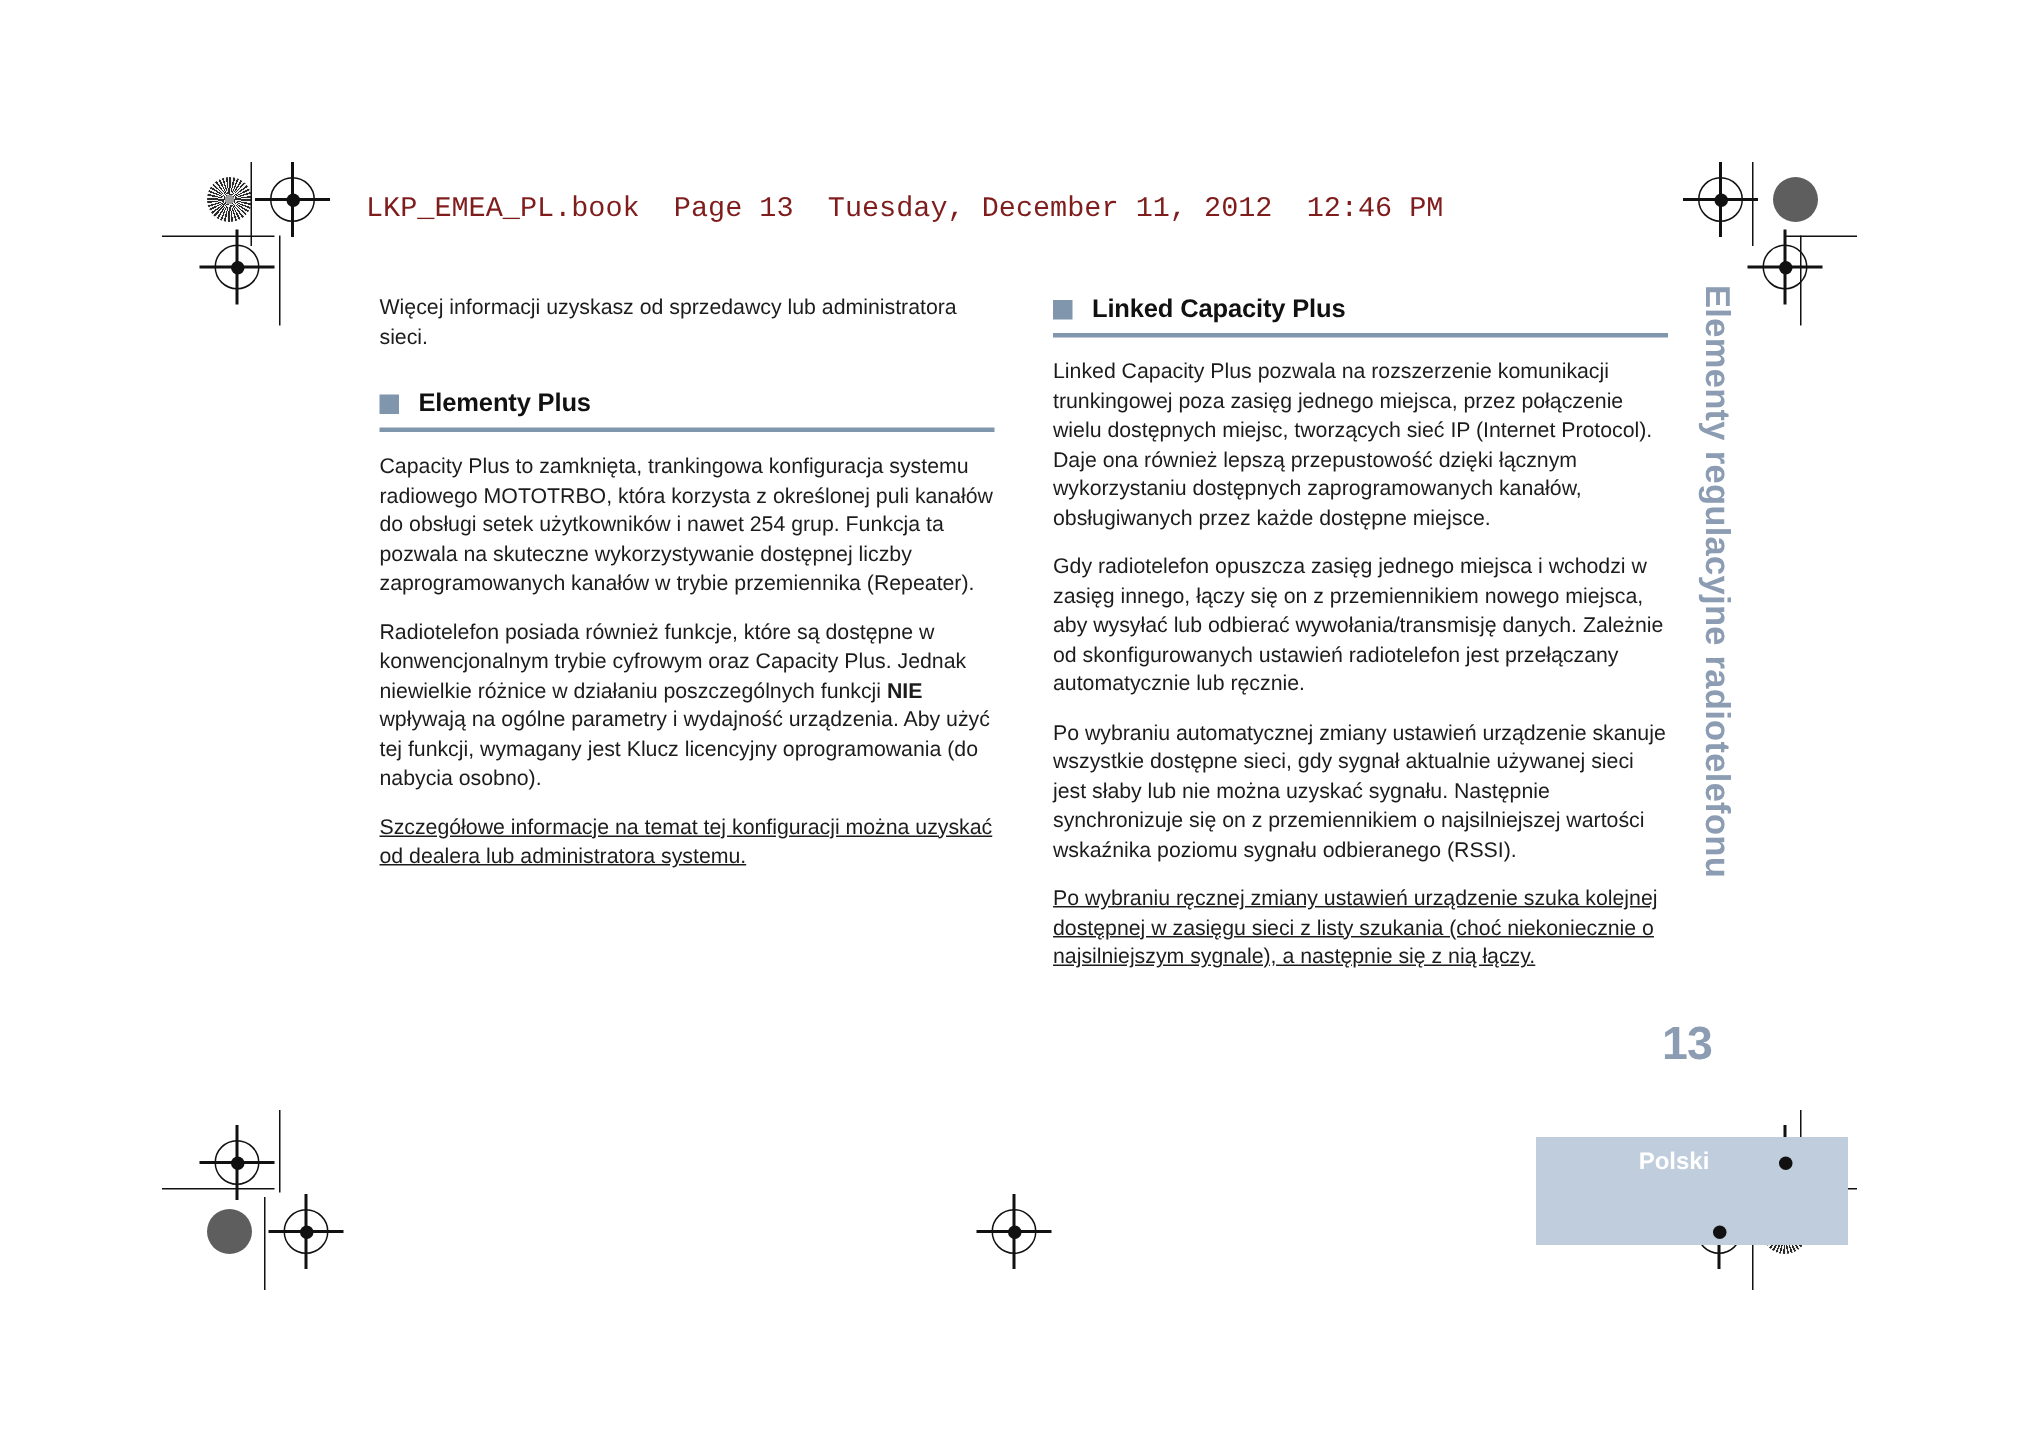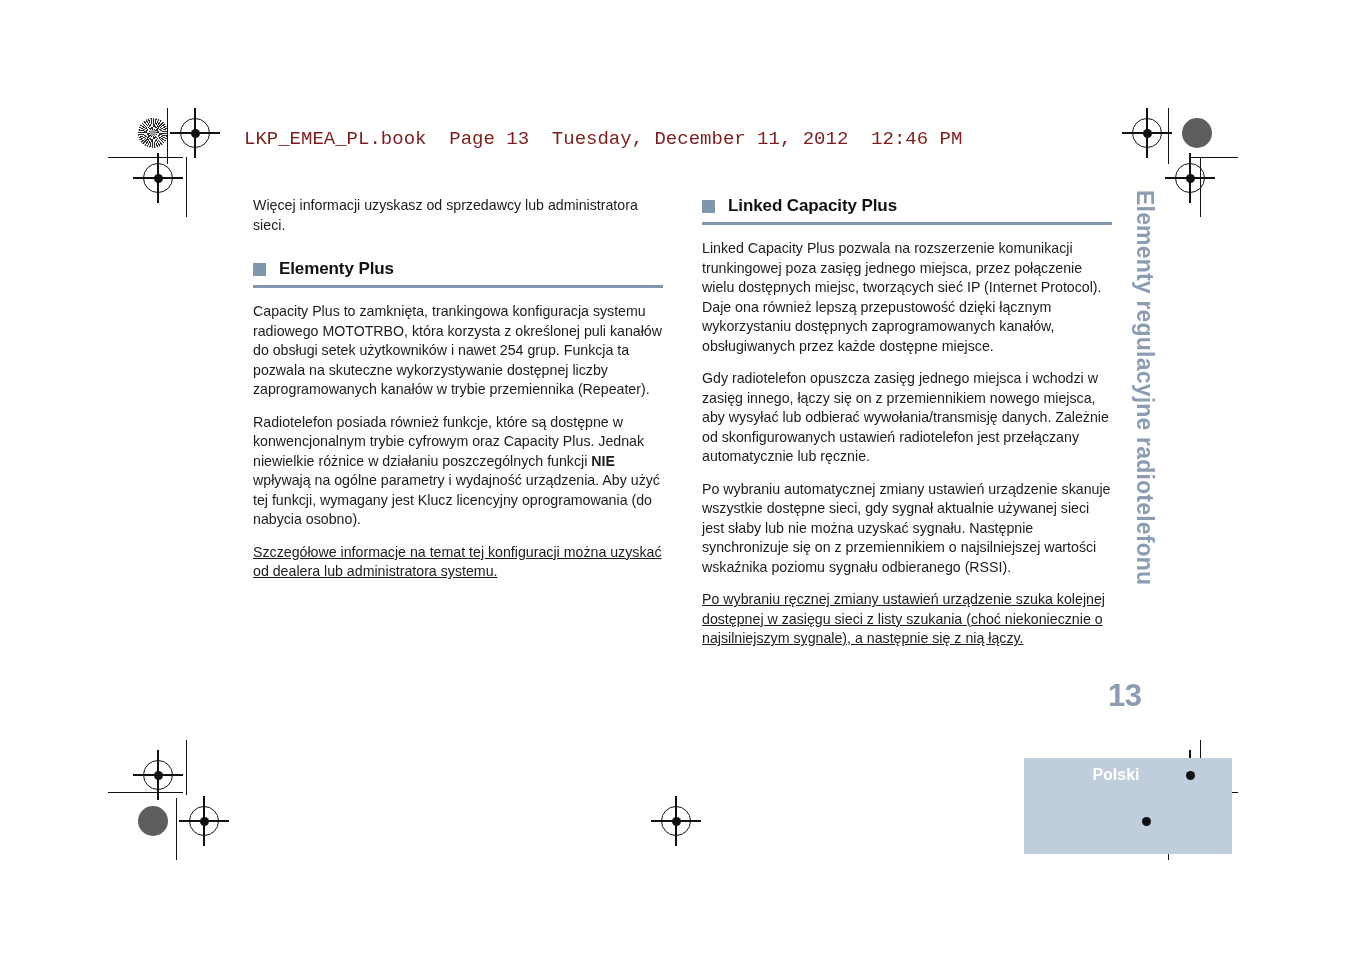--- a/index.html
+++ b/index.html
@@ -133,21 +133,21 @@
     left: 1108px; top: 678px;
     font-size: 31px;
     font-weight: bold;
     color: #8b9cb3;
     letter-spacing: -0.5px;
   }
 
   .lang-band {
     position: absolute;
     left: 1024px; top: 758px;
-    width: 208px; height: 96px;
+    width: 208px; height: 72px;
     background: #bfcddd;
   }
   .lang-band .lang-label {
     position: absolute;
     left: 0; right: 24px;
     top: 8px;
     text-align: center;
     color: #ffffff;
     font-size: 16px;
     font-weight: bold;

